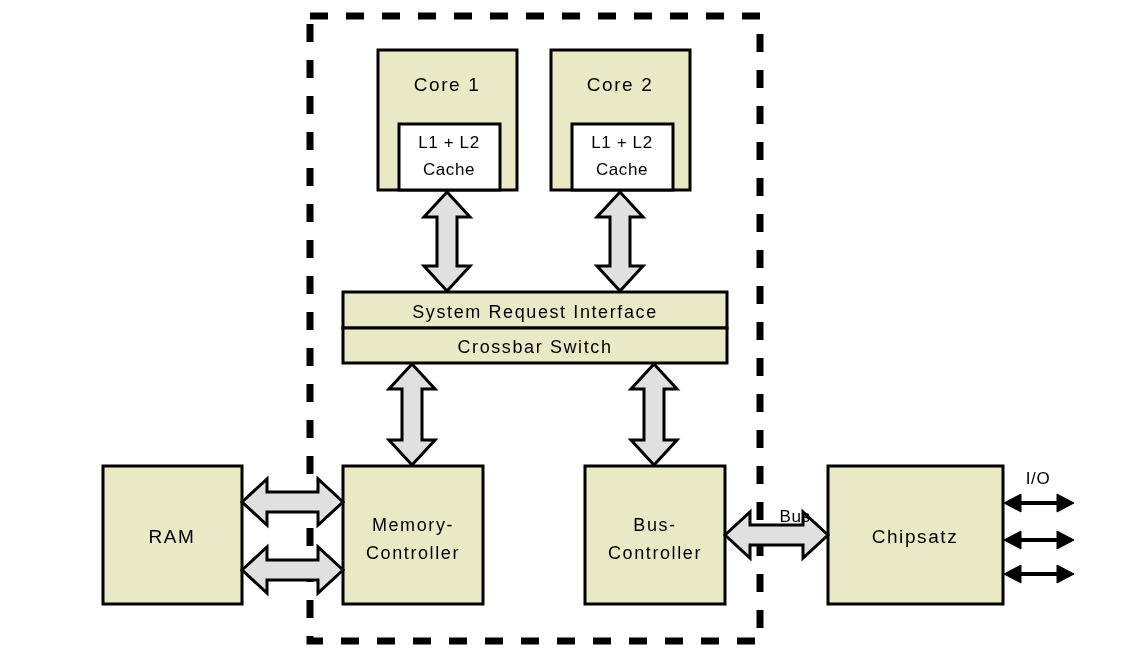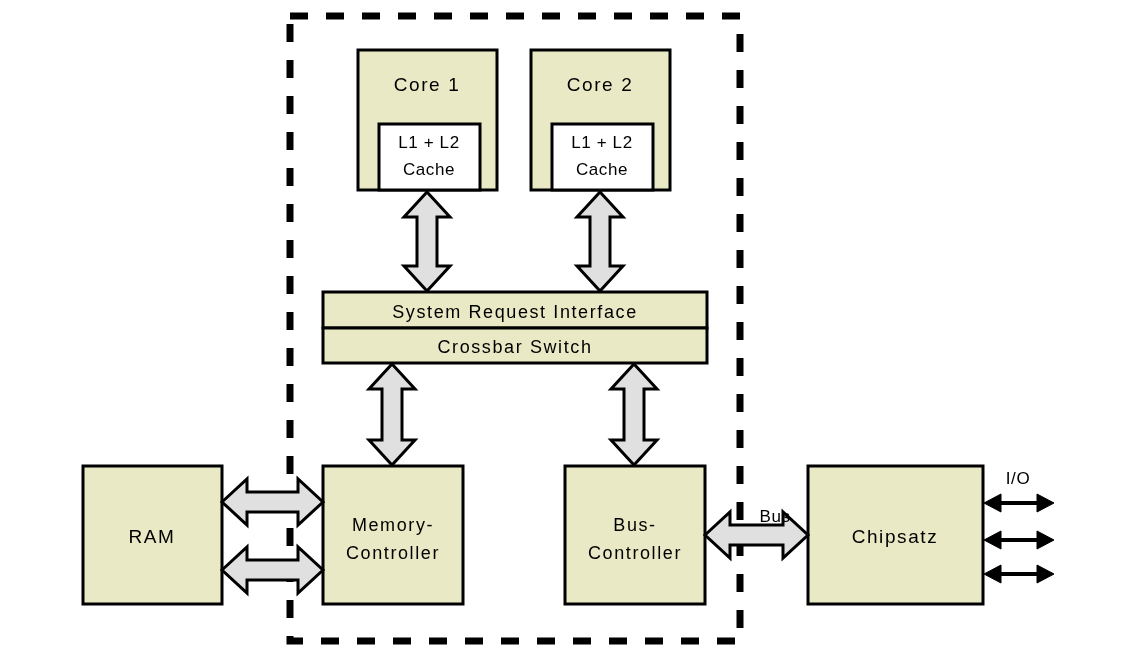--- a/index.html
+++ b/index.html
@@ -10,20 +10,21 @@
   body {
     width: 1126px;
     height: 668px;
     font-family: "Liberation Sans", sans-serif;
     overflow: hidden;
   }
   #diagram-root {
     position: relative;
     width: 1026px;
     height: 668px;
+    padding-left: 20px;
   }
   svg#arch-svg {
     display: block;
     width: 1126px;
     height: 668px;
   }
   .box-fill {
     fill: #e9e9c6;
     stroke: #000000;
     stroke-width: 3;

